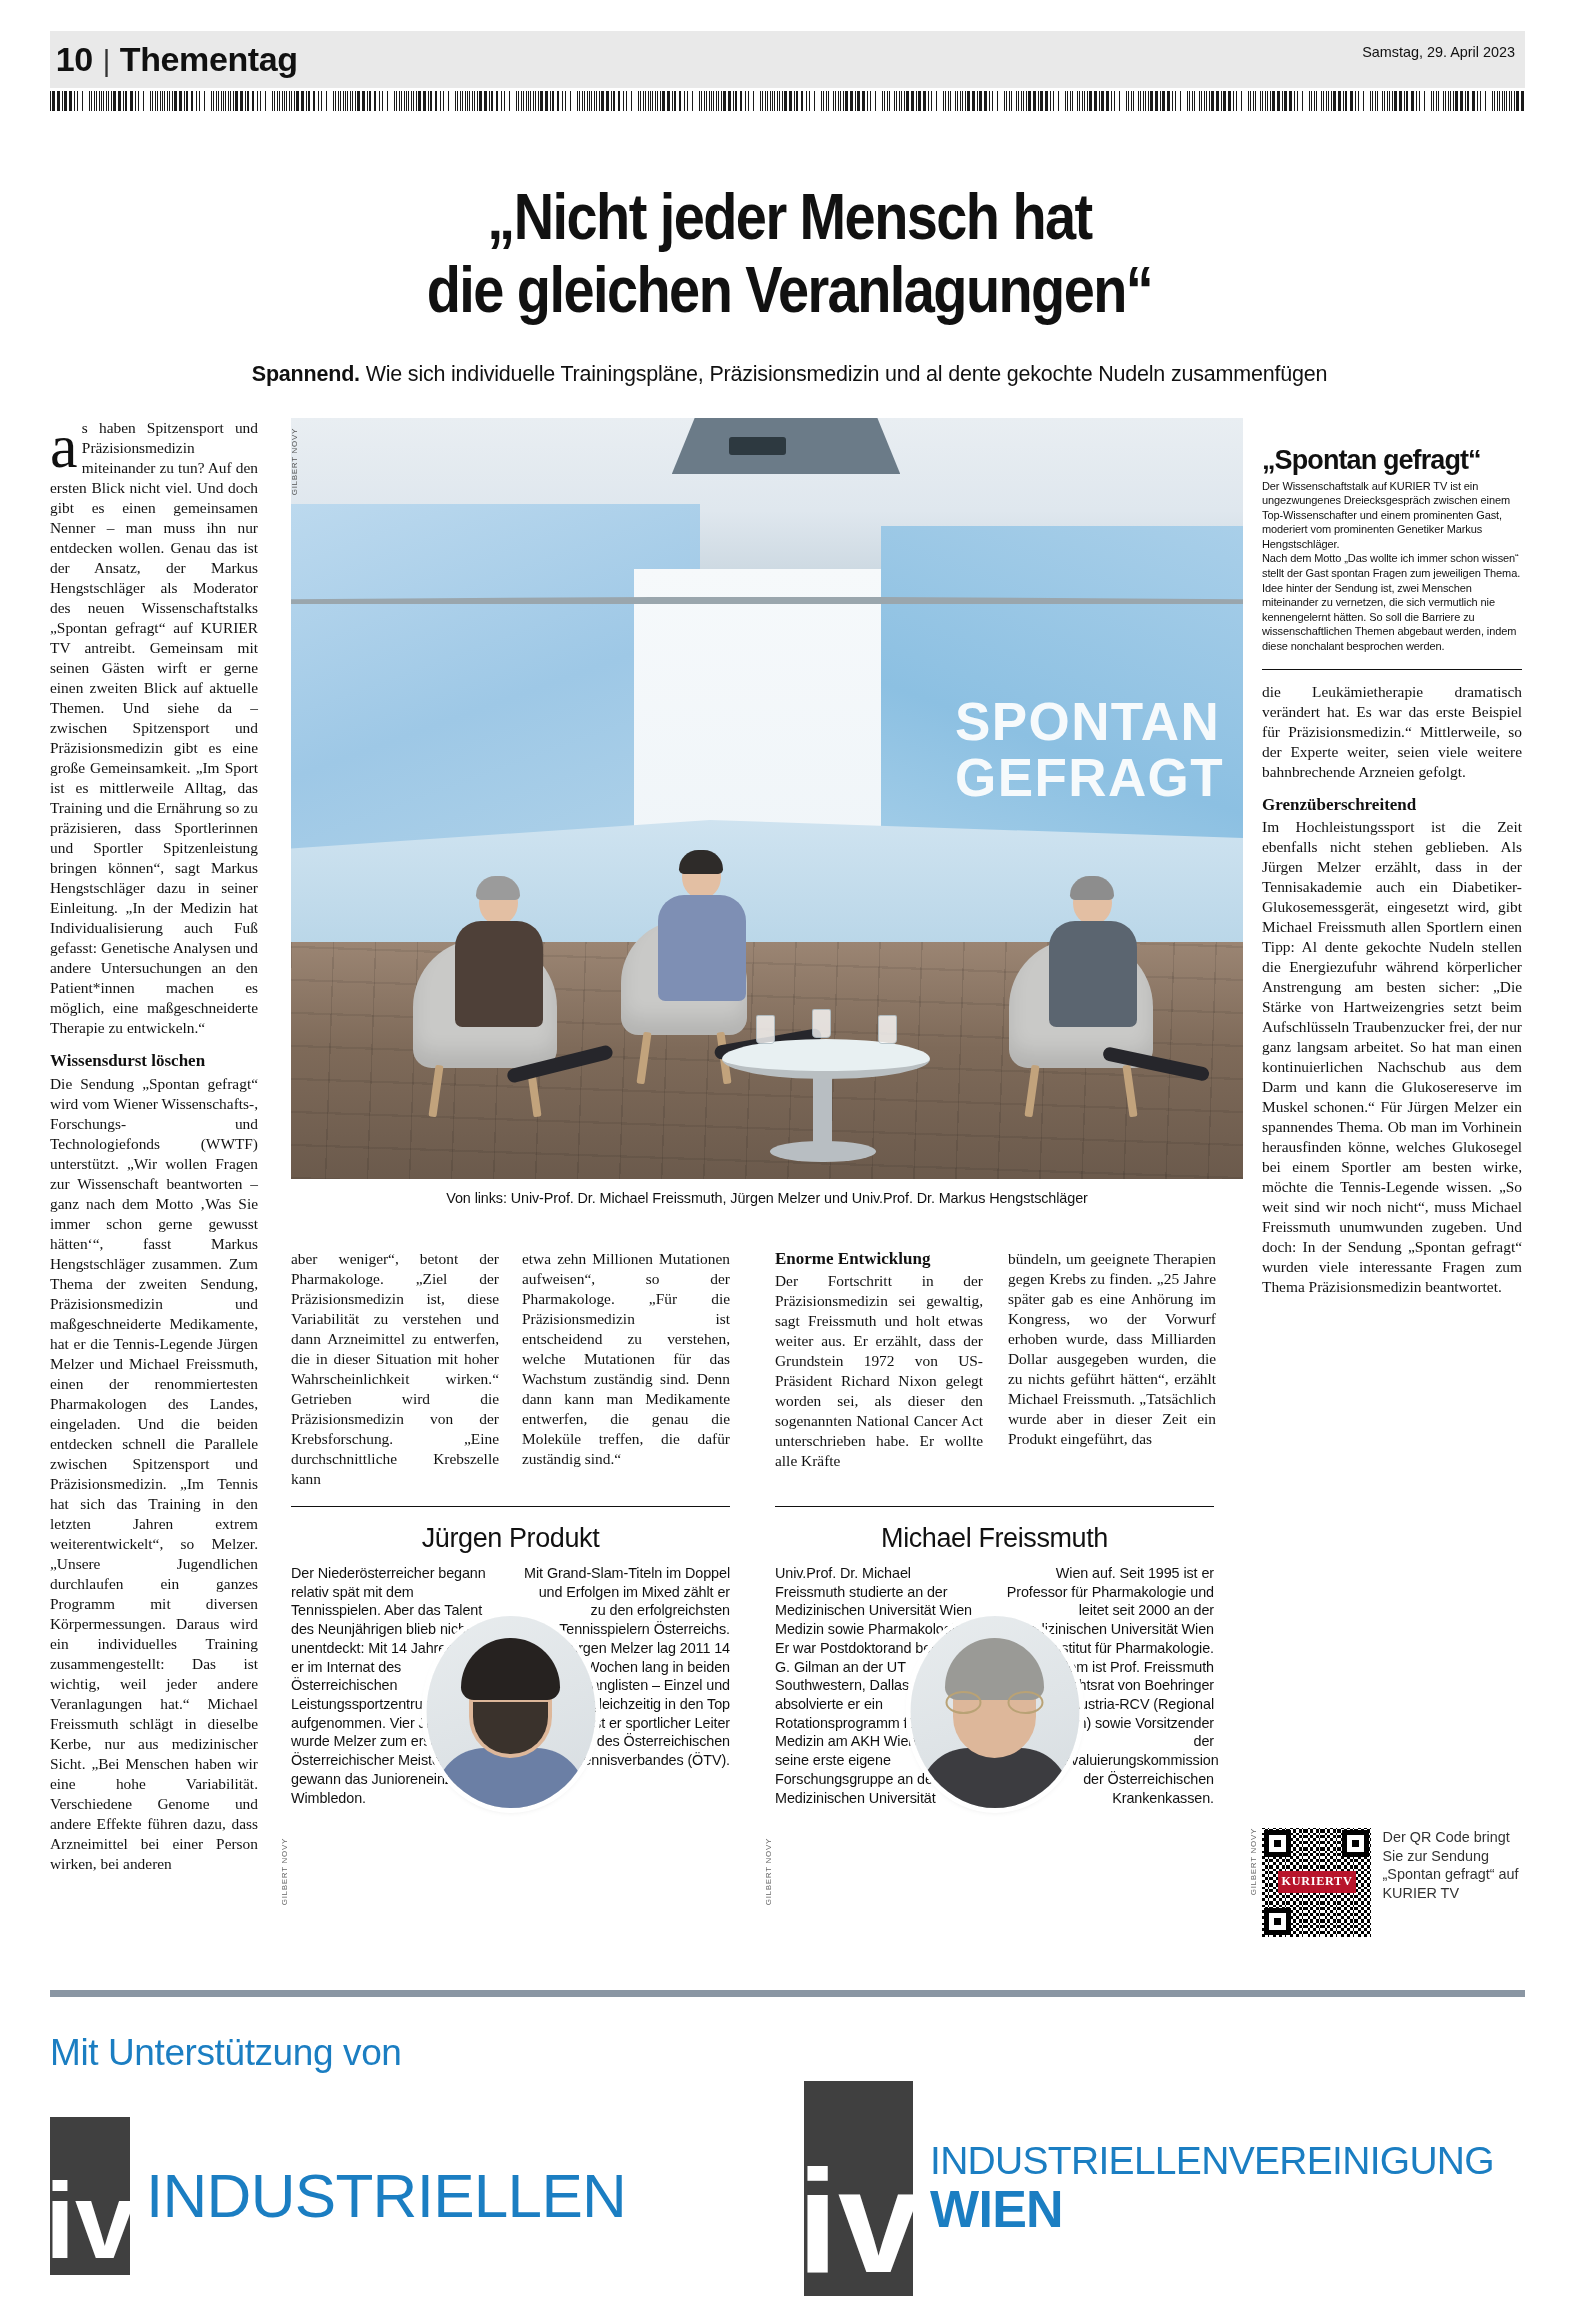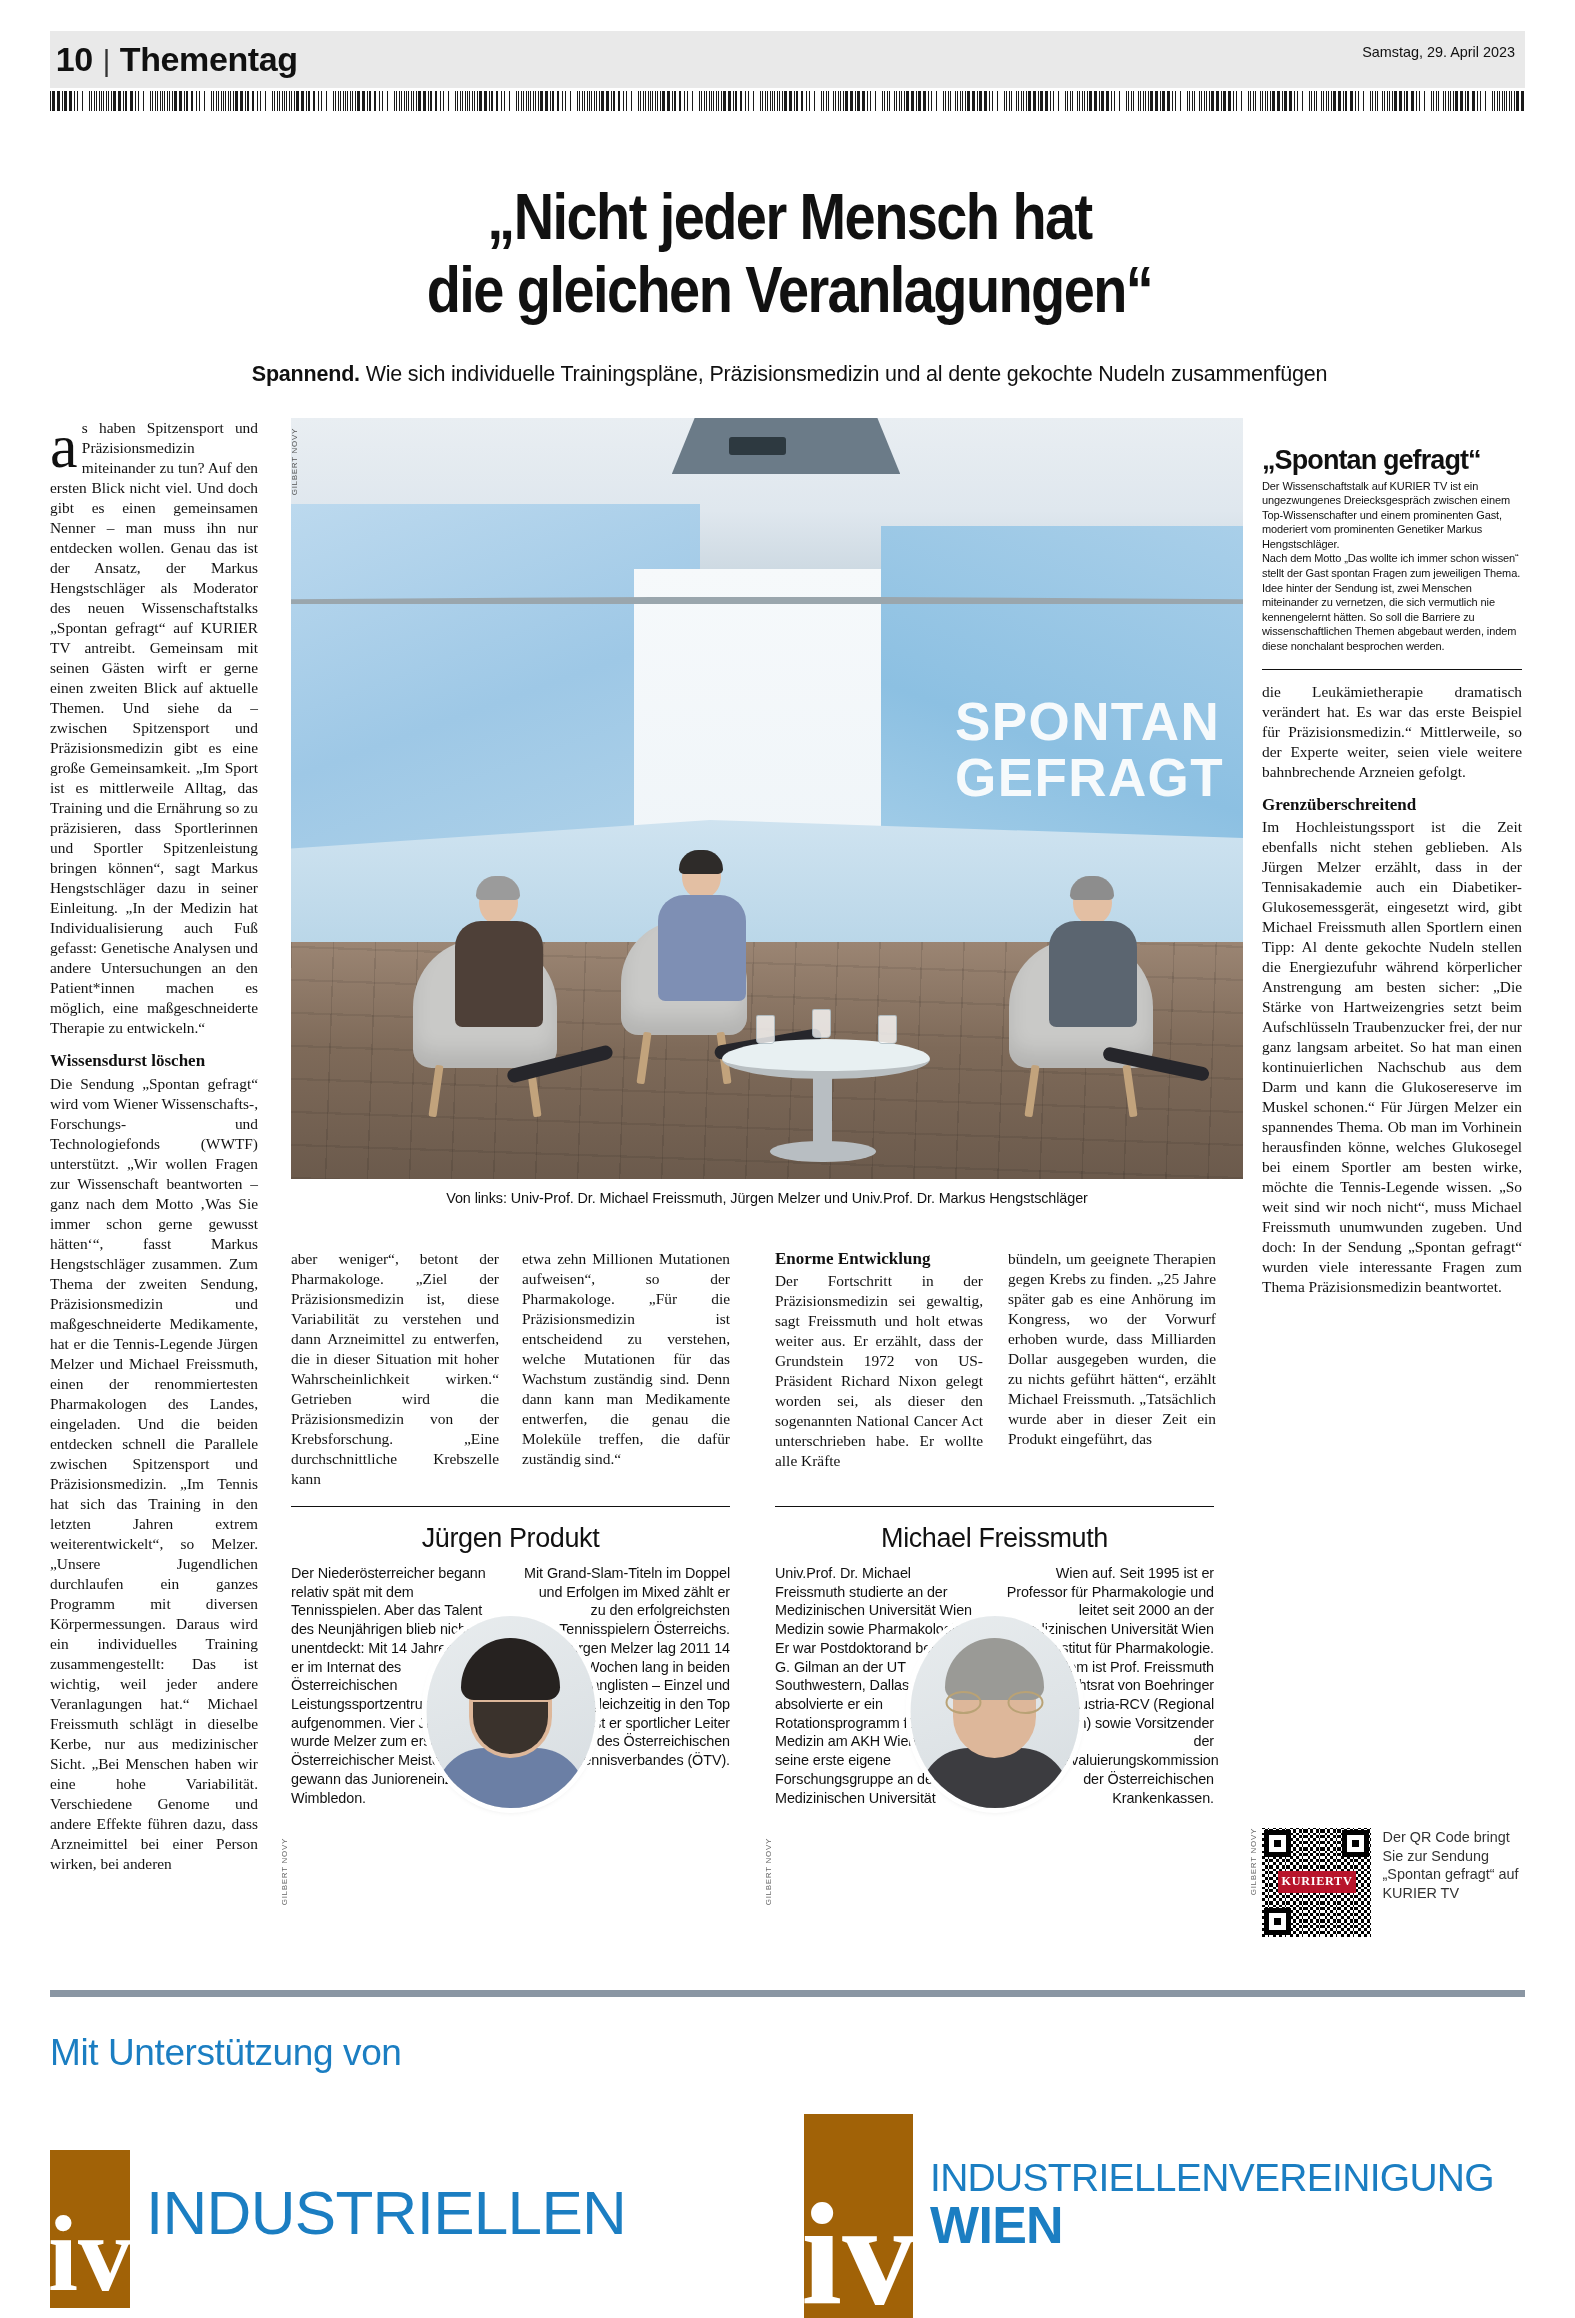--- a/index.html
+++ b/index.html
@@ -356,24 +356,24 @@
     background:#8a96a3;
   }
   .sponsor-title {
     position:absolute; left:50px; top:2032px;
     font-family:"Liberation Sans", sans-serif;
     font-size:37px; color:#1b7ec2; letter-spacing:-0.4px;
   }
   .logo1 { position:absolute; left:50px; top:2117px; display:flex; align-items:center; gap:16px; }
   .logo2 { position:absolute; left:804px; top:2081px; display:flex; align-items:center; gap:17px; }
   .iv-mark {
-    background:#a16207; color:#fff;
-    font-family:Liberation Serif, serif;
+    background:#404040; color:#fff;
+    font-family:Liberation Sans, sans-serif;
     font-weight:700; line-height:0.92;
-    display:flex; align-items:flex-end; justify-content:center;margin-top:33px;
+    display:flex; align-items:flex-end; justify-content:center;
   }
   .iv-mark.m1 { width:80px; height:158px; font-size:108px; padding-bottom:4.3px; }
   .iv-mark.m2 { width:109px; height:215px; font-size:147px; padding-bottom:7.2px; }
   .iv-words {
     font-family:"Liberation Sans", sans-serif;
     color:#1b7ec2; line-height:1.06; letter-spacing:-0.7px;
   }
   .iv-words .w1 { font-size:62px; }
   .iv-words .w2 { font-size:62px; }
   .iv-words.two .w1 { font-size:39px; }

